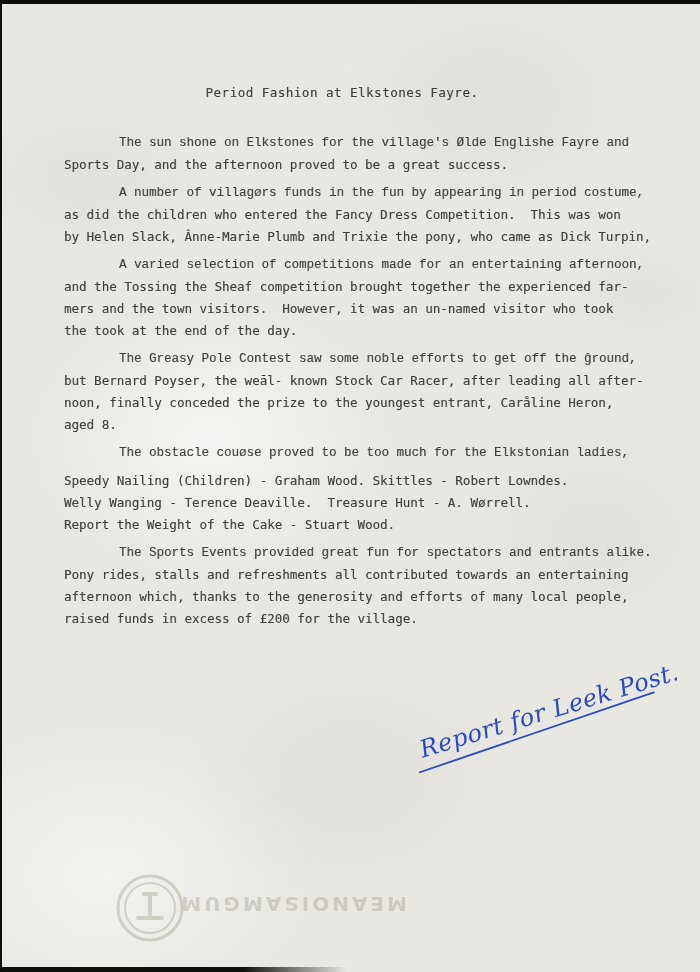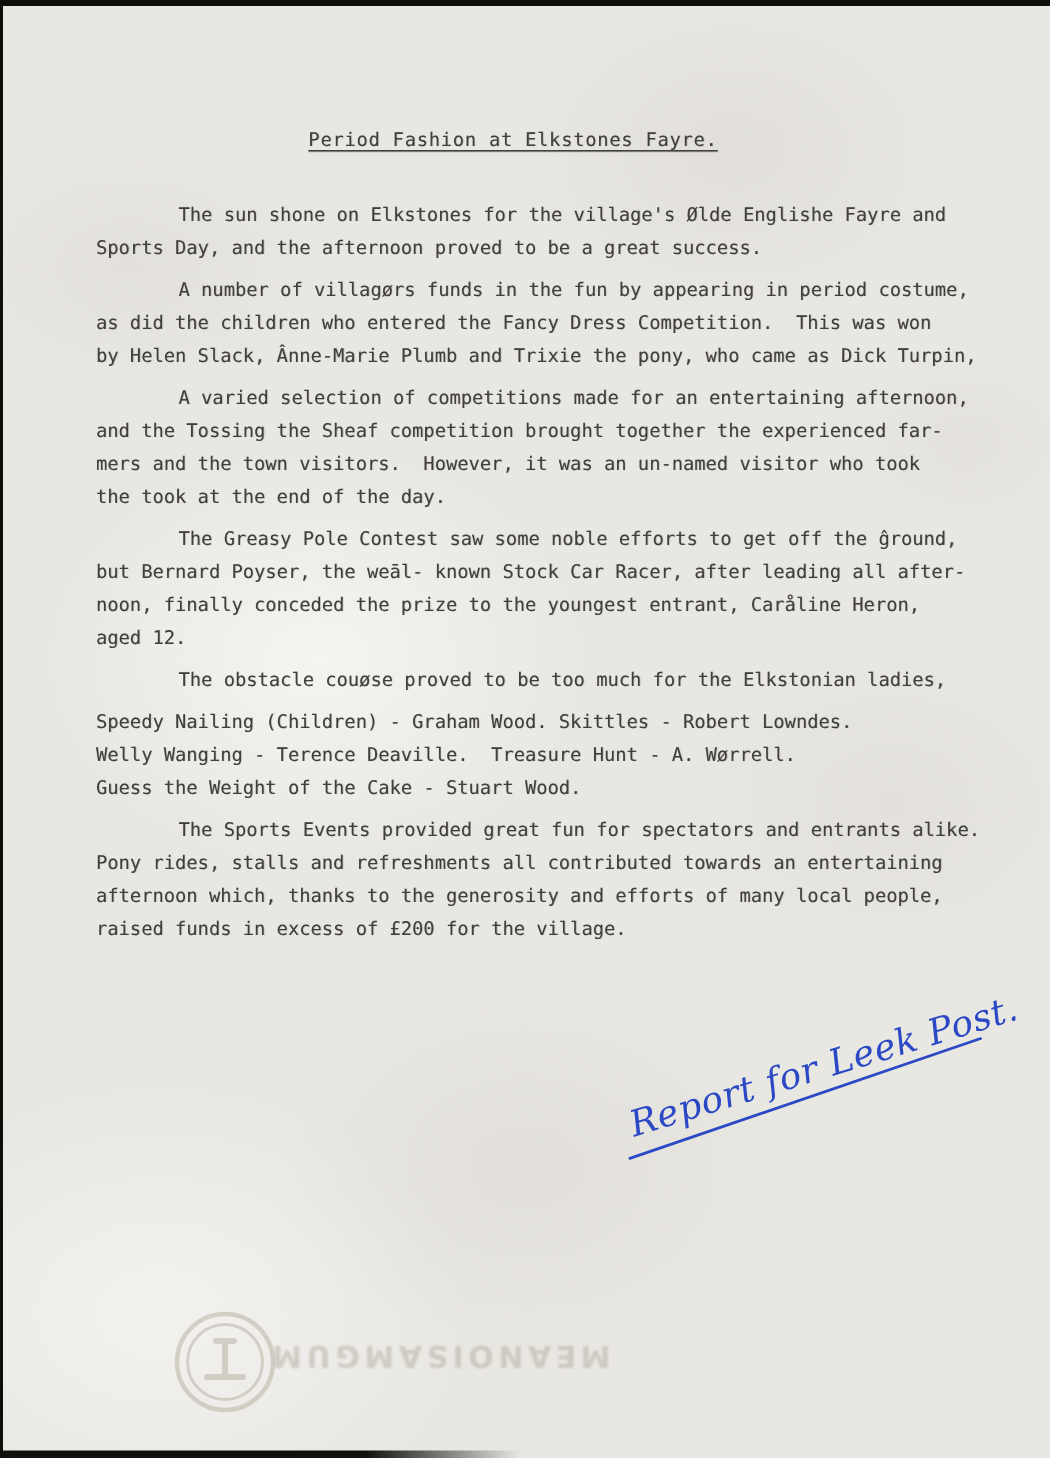--- a/index.html
+++ b/index.html
@@ -23,29 +23,28 @@
   .content {
     position:absolute; left:62px; top:0; width:588px;
     color:#413f3b; font-size:12.5px; line-height:22px;
     text-shadow:0.4px 0.4px 0.5px rgba(64,62,58,0.35);
   }
   .title-wrap {
     margin:78px 0 28px 0; text-align:center;
     transform:translateX(-16px);
   }
   .title-wrap .underlined {
-    text-decoration:underline;
     text-decoration-thickness:1px;
     text-underline-offset:3px;
     letter-spacing:0.5px;
     margin-top:30px;
   }
   .para { margin:0 0 6px 0; }
   .line { white-space:pre; height:22px; overflow:visible; }
-  .line.indent { padding-left:55px; }
+  .line.indent { padding-left:55px;font-family:Liberation Mono, monospace; }
   .note-svg { position:absolute; left:410px; top:660px; width:265px; height:130px; }
   .wm-text {
     position:absolute; left:205px; top:878px; width:200px; height:34px;
     transform:rotate(180deg);
     color:#a8a293; opacity:0.42;
     font-family:"DejaVu Sans", sans-serif; font-weight:bold;
     font-size:20px; letter-spacing:3px; text-align:center;
     filter:blur(0.6px);
   }
   .wm-logo {
@@ -84,31 +83,31 @@
       <div class="line indent">A varied selection of competitions made for an entertaining afternoon,</div>
       <div class="line">and the Tossing the Sheaf competition brought together the experienced far-</div>
       <div class="line">mers and the town visitors.  However, it was an un-named visitor who took</div>
       <div class="line">the took at the end of the day.</div>
     </div>
 
     <div class="para">
       <div class="line indent">The Greasy Pole Contest saw some noble efforts to get off the ĝround,</div>
       <div class="line">but Bernard Poyser, the weāl- known Stock Car Racer, after leading all after-</div>
       <div class="line">noon, finally conceded the prize to the youngest entrant, Caråline Heron,</div>
-      <div class="line">aged 12.</div>
+      <div class="line">aged 8.</div>
     </div>
 
     <div class="para">
       <div class="line indent">The obstacle couøse proved to be too much for the Elkstonian ladies,</div>
     </div>
 
     <div class="para">
       <div class="line">Speedy Nailing (Children) - Graham Wood. Skittles - Robert Lowndes.</div>
       <div class="line">Welly Wanging - Terence Deaville.  Treasure Hunt - A. Wørrell.</div>
-      <div class="line">Guess the Weight of the Cake - Stuart Wood.</div>
+      <div class="line">Report the Weight of the Cake - Stuart Wood.</div>
     </div>
 
     <div class="para">
       <div class="line indent">The Sports Events provided great fun for spectators and entrants alike.</div>
       <div class="line">Pony rides, stalls and refreshments all contributed towards an entertaining</div>
       <div class="line">afternoon which, thanks to the generosity and efforts of many local people,</div>
       <div class="line">raised funds in excess of £200 for the village.</div>
     </div>
 
   </div>

